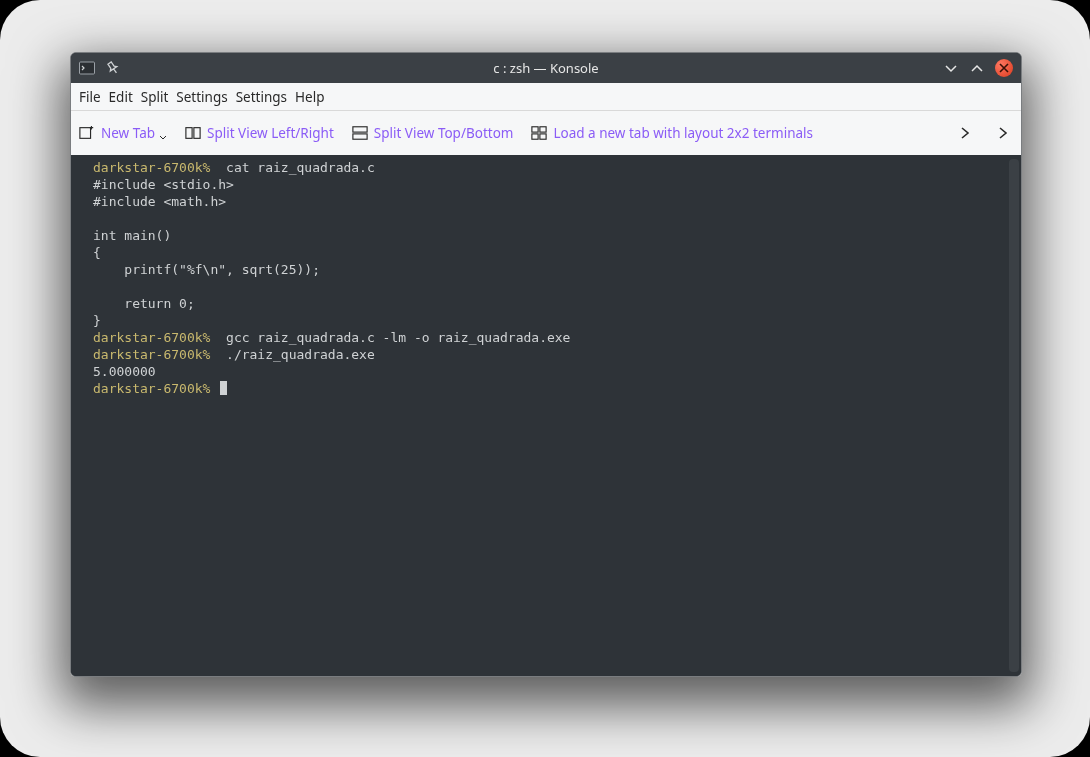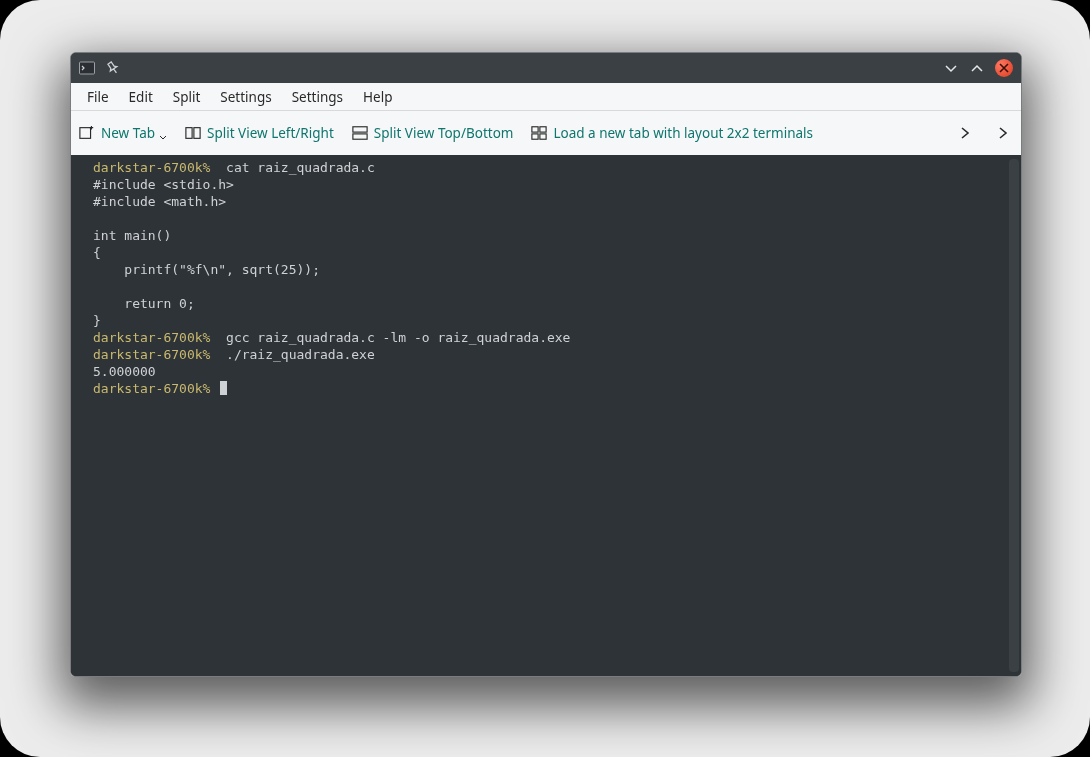--- a/index.html
+++ b/index.html
@@ -59,35 +59,35 @@
     width:18px; height:18px; border-radius:50%;
     background: radial-gradient(circle at 30% 30%, #ff7761, #db3b1e);
     display:flex; align-items:center; justify-content:center;
   }
   .close-btn svg { width:10px; height:10px; }
   .menubar {
     height: 28px;
     background: #f6f7f8;
     display: flex;
     align-items: center;
-    padding: 0 16px;
-    gap: 20px;
+    padding: 0 8px;
+    gap: 8px;
     color: #2a2a2a;
     font-size: 13.5px;
     border-bottom: 1px solid #d9d9d9;
   }
   .menubar span { cursor: pointer; }
   .toolbar {
     height: 44px;
     background: #f6f7f8;
     display: flex;
     align-items: center;
     padding: 0 8px;
     gap: 18px;
-    color: #0f766e;
+    color: #8b5cf6;
     font-size: 13.5px;
   }
   .toolbar .tbitem {
     display:flex; align-items:center; gap:6px; cursor:pointer;
   }
   .toolbar .spacer { flex:1; }
   .toolbar .chev { width:20px; display:flex; justify-content:center; cursor:pointer; }
   .terminal-wrap { flex:1; display:flex; background:#2e3338; }
   .terminal {
     flex:1;
@@ -122,20 +122,21 @@
               <rect x="0.5" y="2" width="15" height="12" rx="1" fill="#2b2f33" stroke="#9aa0a6"></rect>
               <path d="M3 6 L5 8 L3 10" stroke="#cfd2d4" stroke-width="1.2" fill="none"></path>
             </svg>
         </span>
         <span class="tb-icon tb-btn">
           <svg viewBox="0 0 16 16">
               <path d="M6 2 L10 2 L10 7 L12 9 L4 9 L6 7 Z M8 9 L8 14" stroke="#cfd2d4" stroke-width="1.3" fill="none" transform="rotate(-35 8 8)"></path>
             </svg>
         </span>
       </div>
+      <div class="title">c : zsh — Konsole</div>
       <div class="right-icons">
         <span class="tb-icon tb-btn">
           <svg viewBox="0 0 16 16">
               <path d="M3 6 L8 11 L13 6" stroke="#e6e6e6" stroke-width="1.5" fill="none"></path>
             </svg>
         </span>
         <span class="tb-icon tb-btn">
           <svg viewBox="0 0 16 16">
               <path d="M3 11 L8 6 L13 11" stroke="#e6e6e6" stroke-width="1.5" fill="none"></path>
             </svg>

